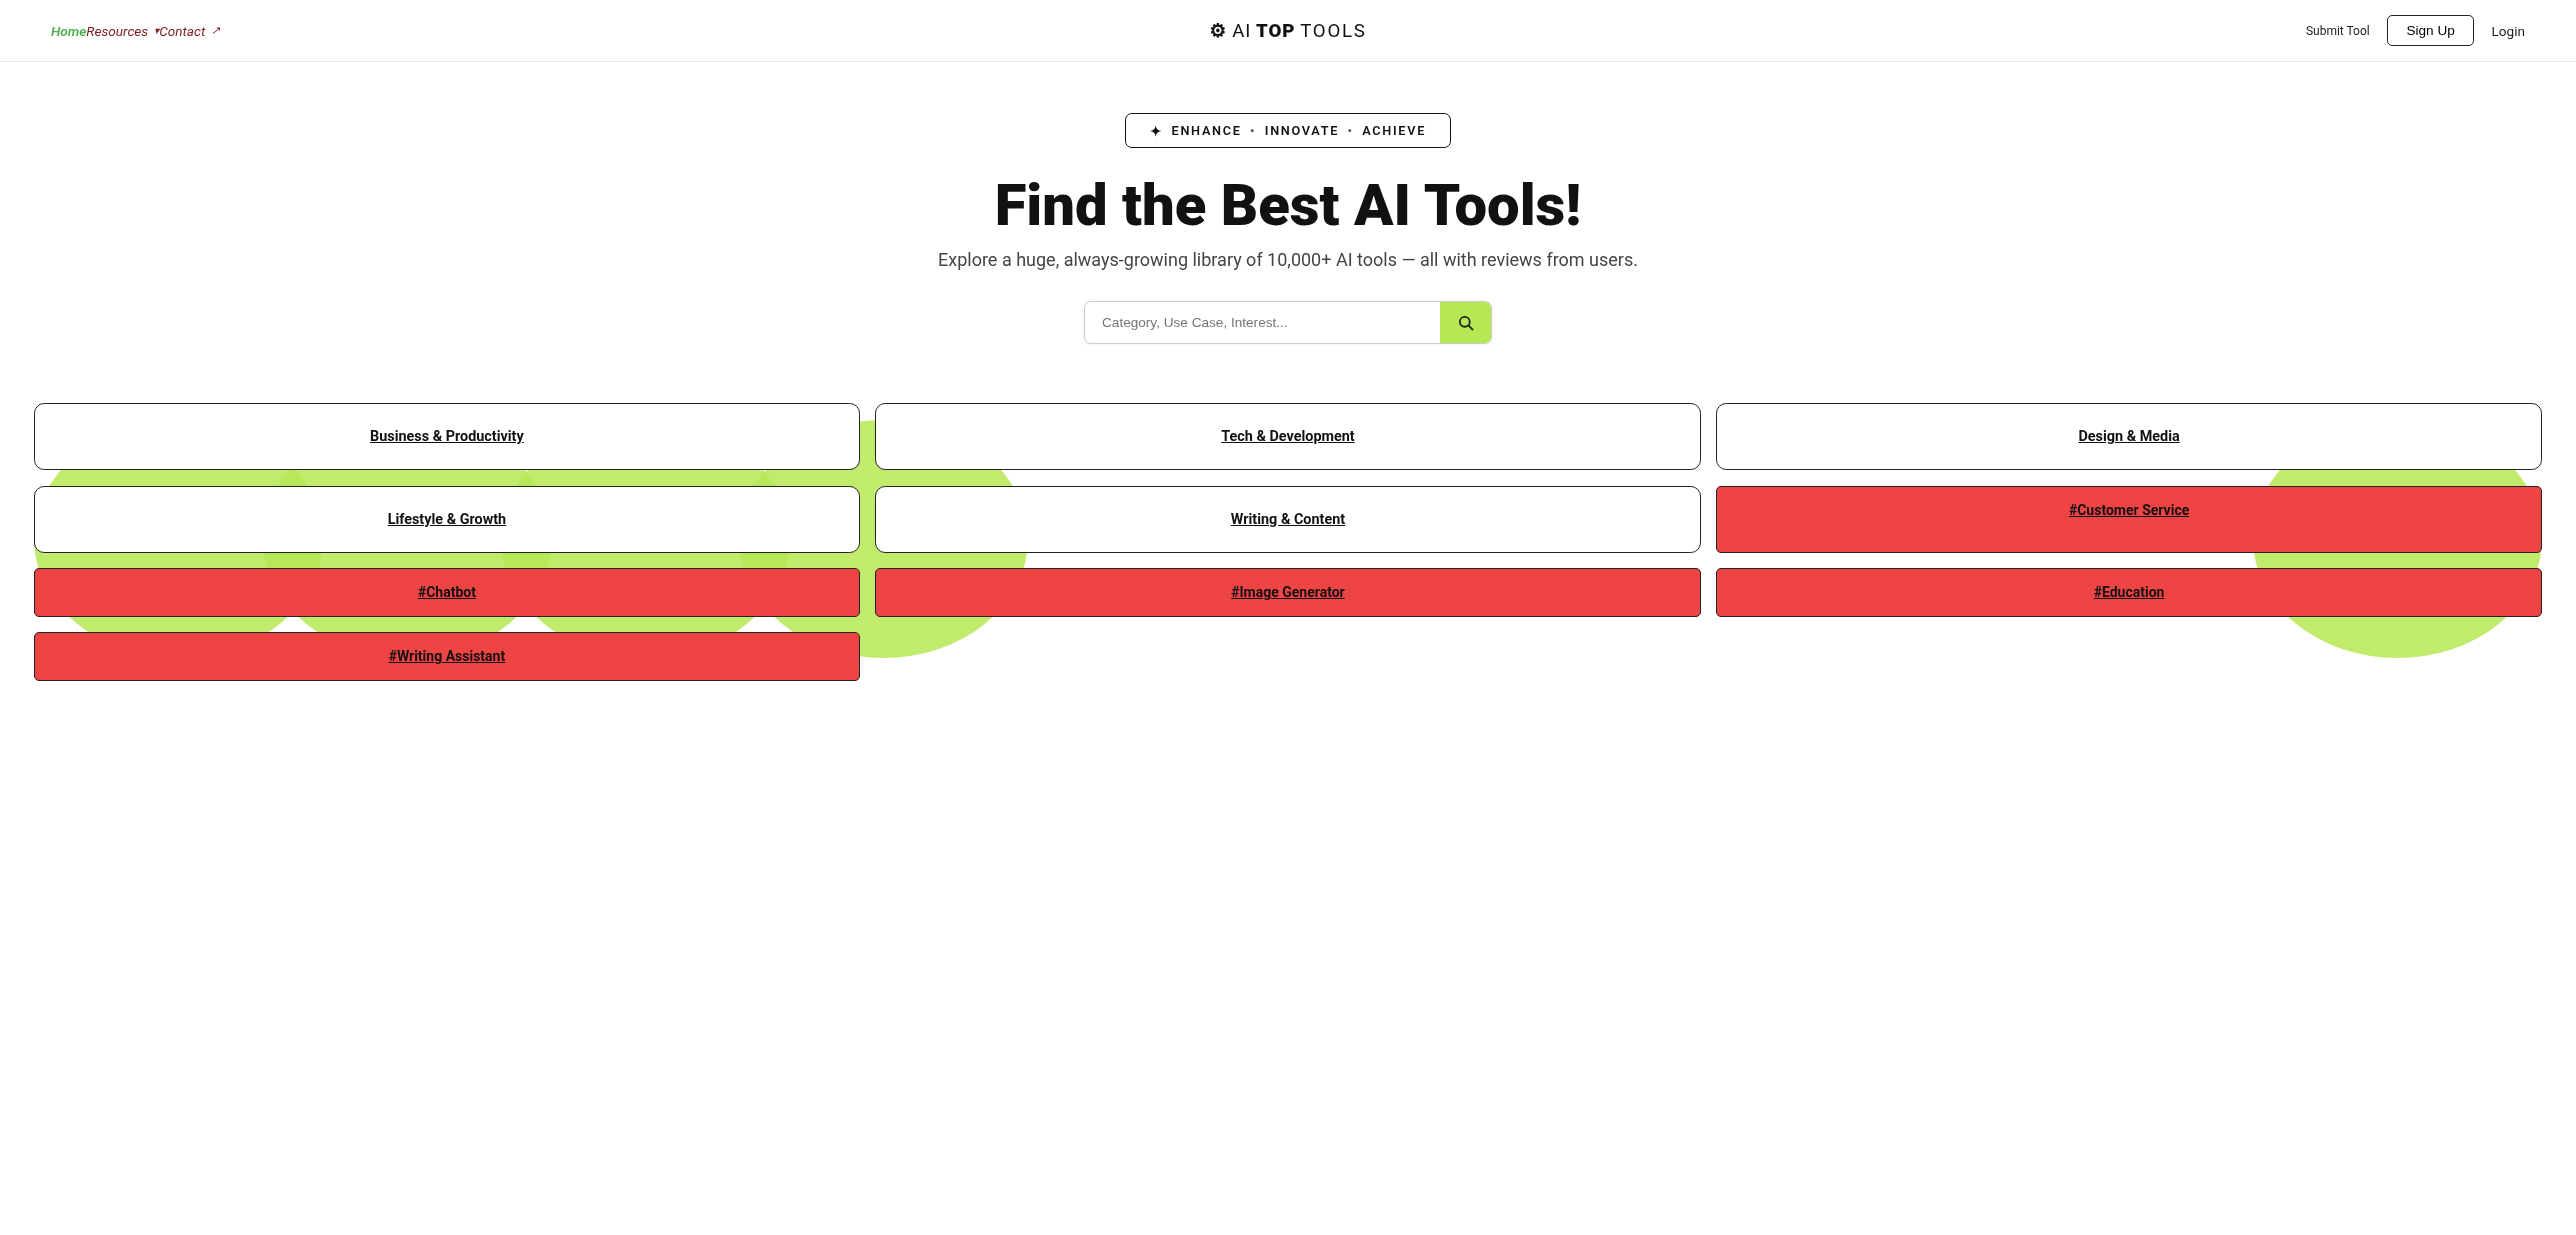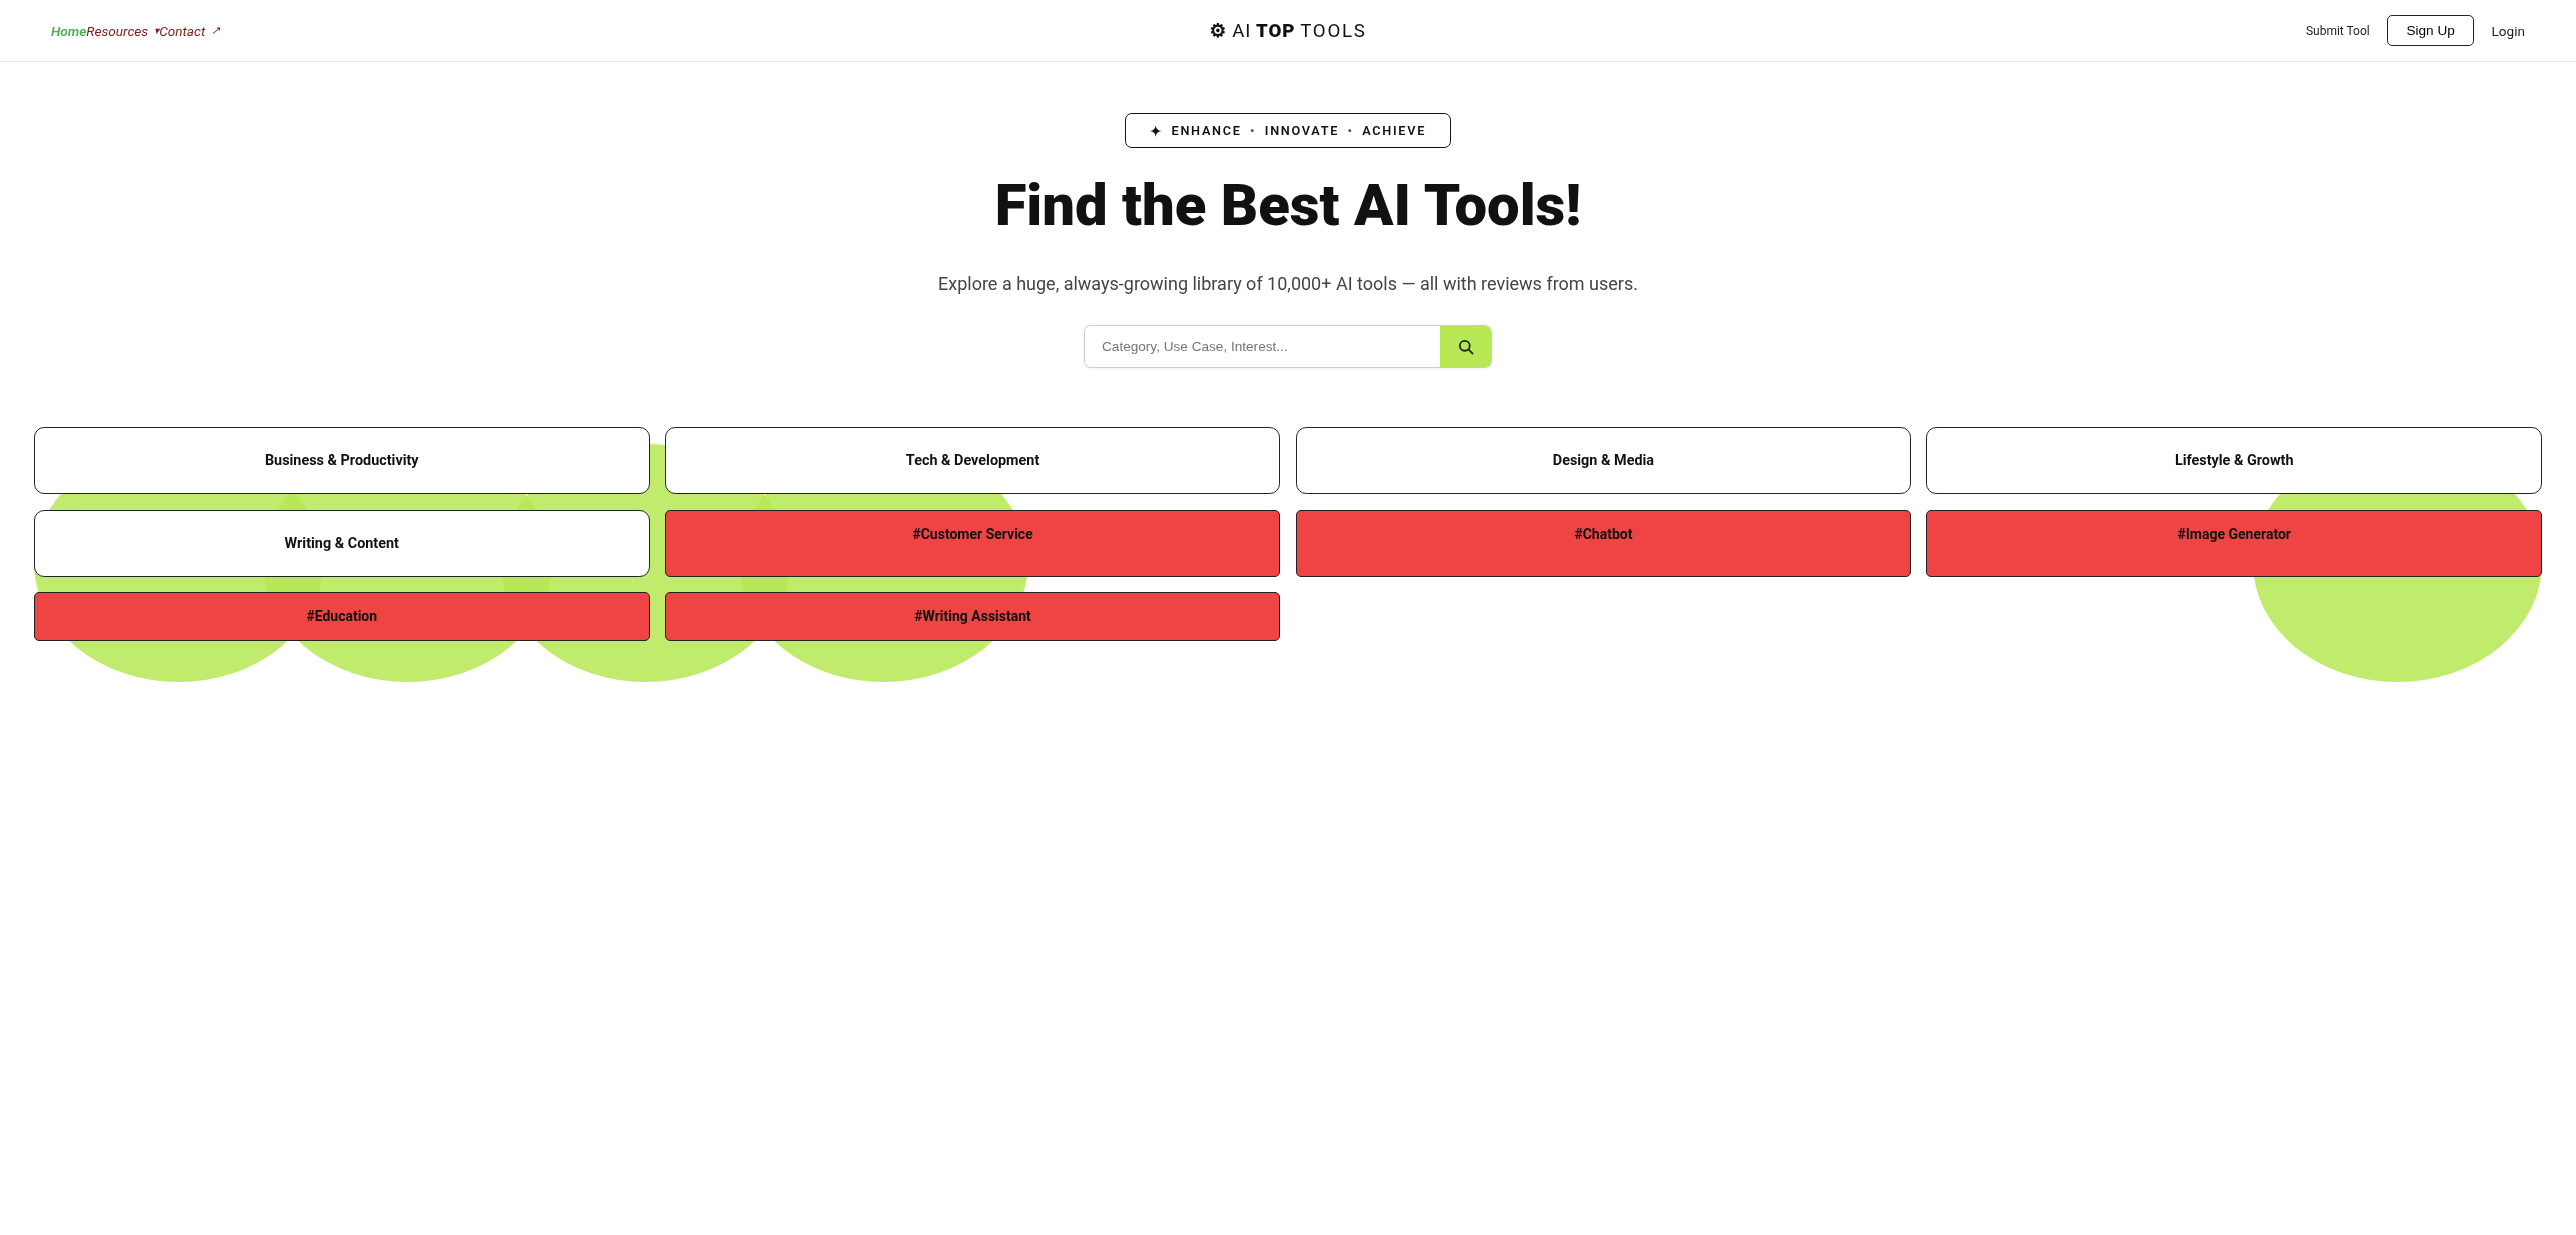--- a/index.html
+++ b/index.html
@@ -135,21 +135,21 @@
 
     .badge-dot {
       color: #555;
     }
 
     .hero-title {
       font-size: 58px;
       font-weight: 900;
       text-align: center;
       line-height: 1.1;
-      margin-bottom: 36px;
+      margin-bottom: 12px;
       color: #111;
     }
 
     .hero-subtitle {
       font-size: 18px;
       color: #444;
       text-align: center;
       margin-bottom: 31px;
     }
 
@@ -253,22 +253,23 @@
       height: 238px;
       top: 17px;
       right: 34px;
       border-radius: 50%;
     }
 
     .category-grid {
       position: relative;
       z-index: 1;
       display: grid;
-      grid-template-columns: repeat(4, 1fr);
+      grid-template-columns: repeat(3, 1fr);
       gap: 15.3px;
+      text-decoration: underline;
     }
 
     .category-card {
       background: #fff;
       border: 1.3px solid #222;
       border-radius: 10.2px;
       padding: 24px 13.6px;
       text-align: center;
       font-weight: 700;
       font-size: 14.4px;

